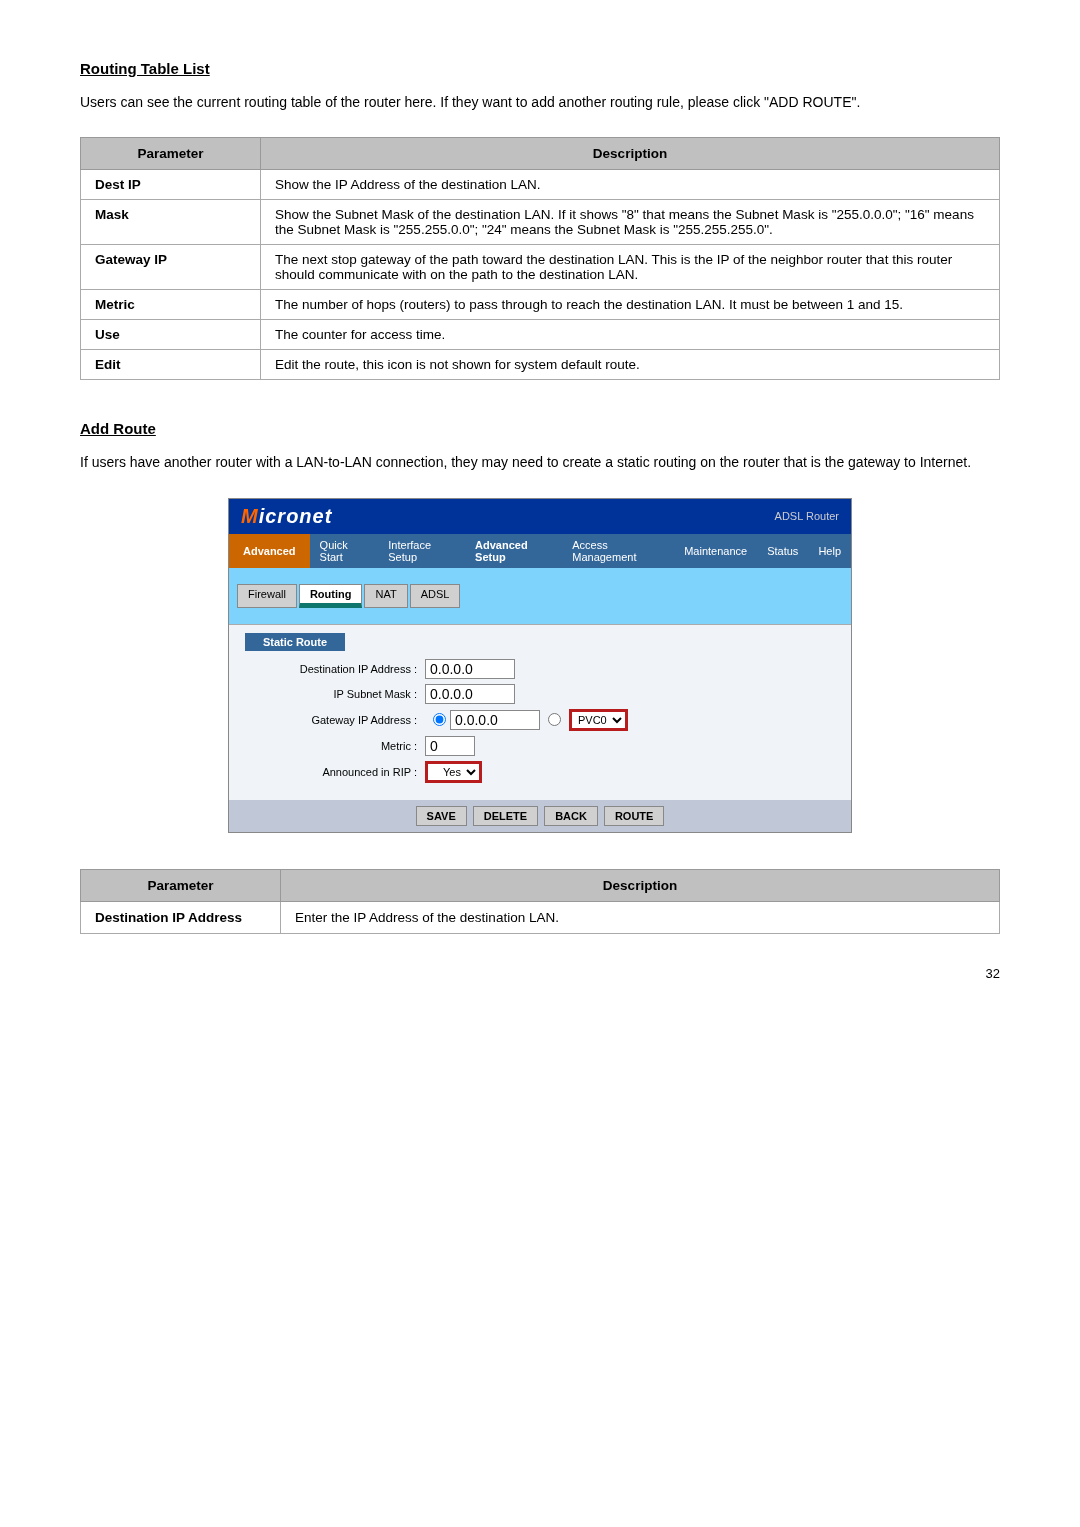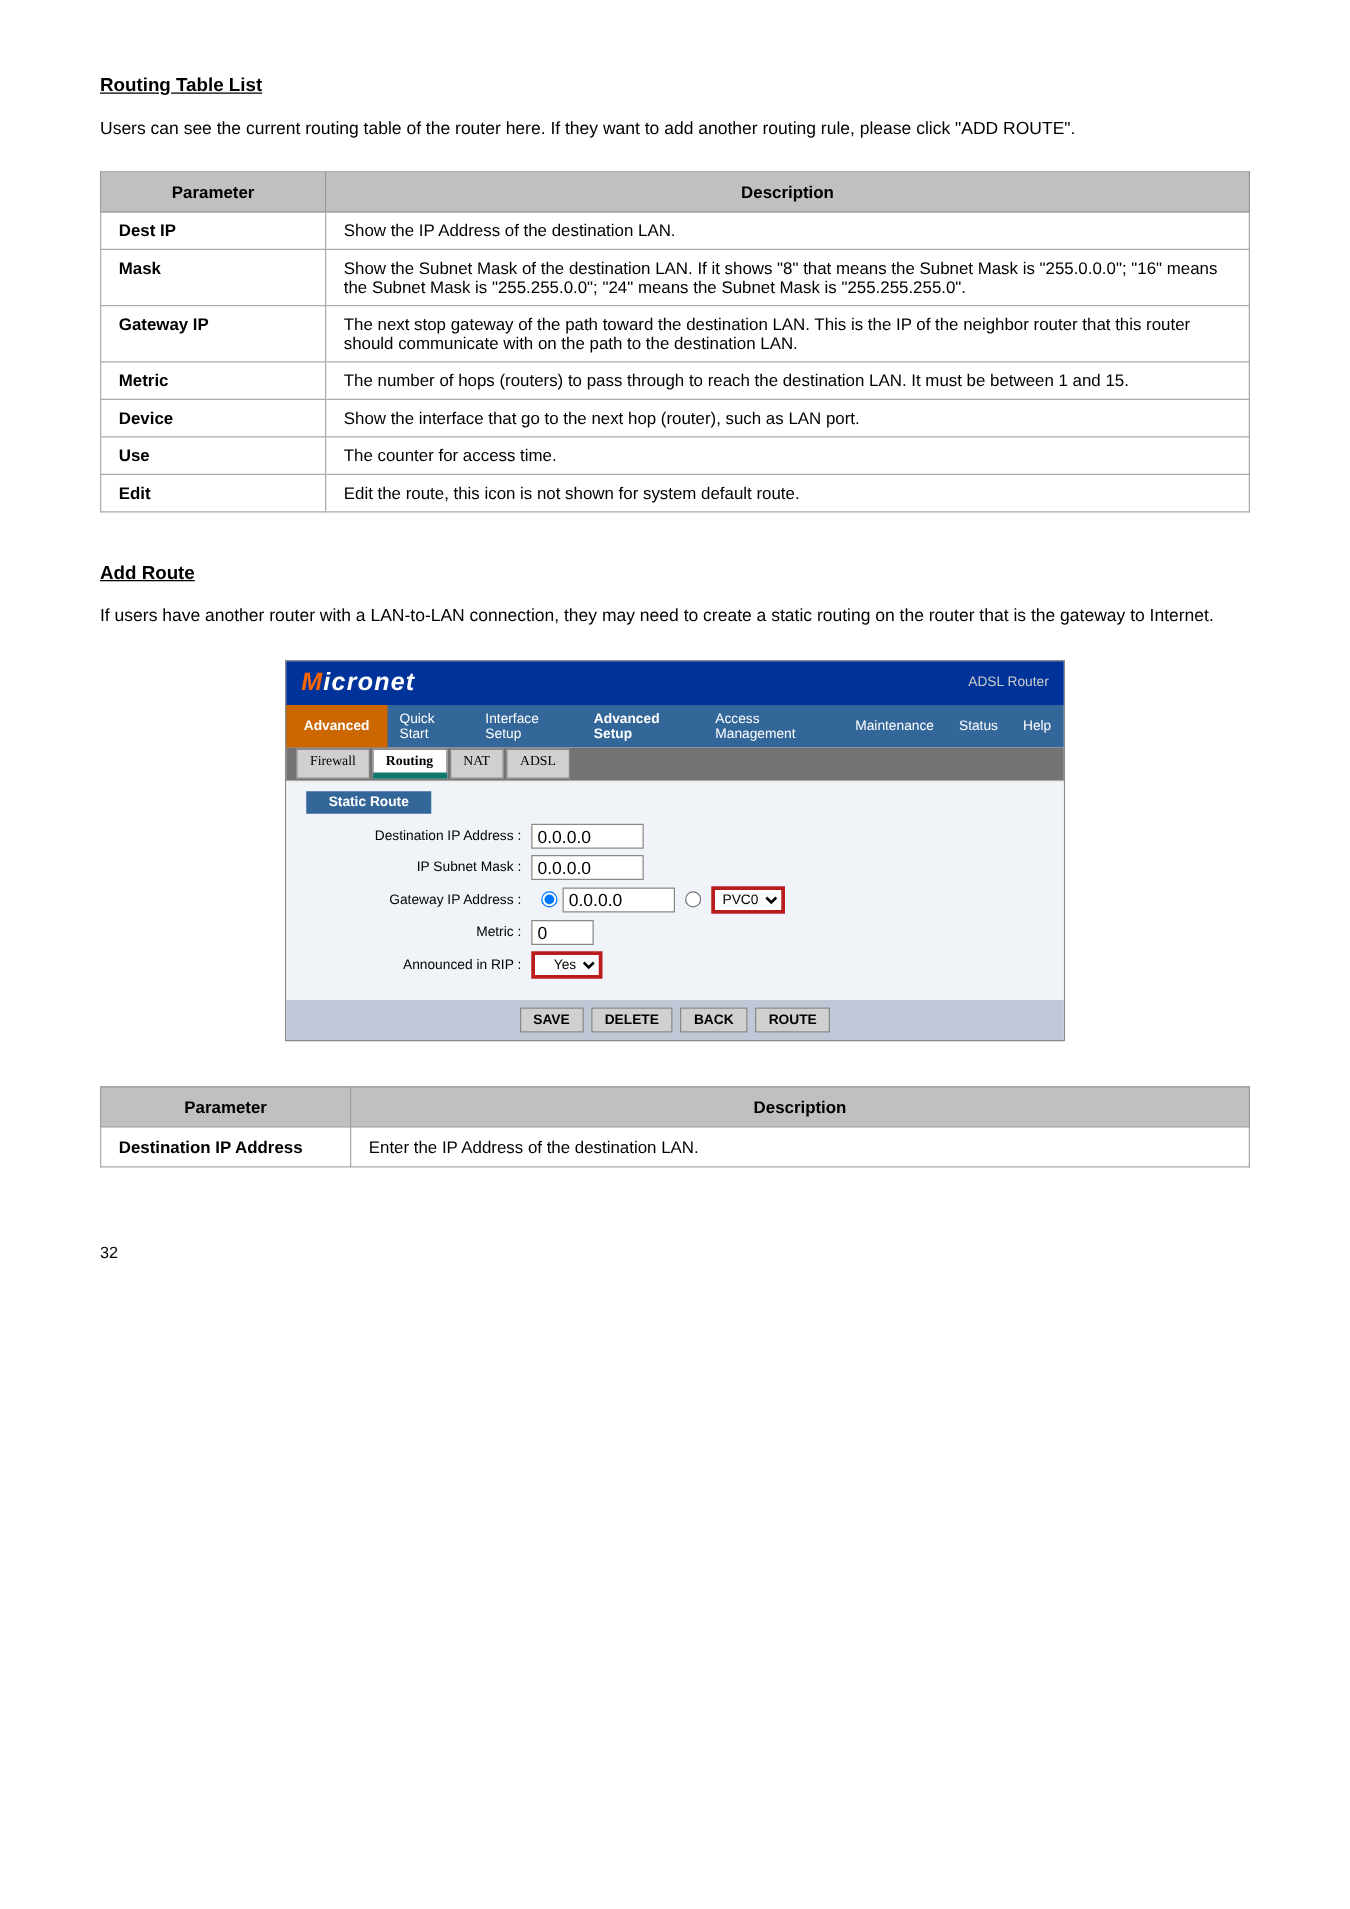--- a/index.html
+++ b/index.html
@@ -98,26 +98,25 @@
       align-items: center;
     }
     .router-nav-item {
       color: #fff;
       padding: 5px 10px;
       font-size: 11px;
       display: flex;
       align-items: center;
     }
     .router-subnav {
-      background: #737373;
-      display: flex;
-      padding: 1px 8px;
+      background: #7dd3fc;
+      display: flex;
+      padding: 16px 8px;
       gap: 2px;
       border-bottom: 1px solid #aaa;
-      font-family: Liberation Serif, serif;
     }
     .router-subnav-item {
       padding: 3px 10px;
       font-size: 11px;
       border: 1px solid #888;
       background: #d0d0d0;
       cursor: pointer;
     }
     .router-subnav-item.active {
       background: #fff;
@@ -200,22 +199,22 @@
       padding: 8px 14px;
       border: 1px solid #aaa;
       vertical-align: top;
     }
     .bottom-table td:first-child {
       font-weight: bold;
       width: 200px;
     }
 
     .page-number {
-      text-align: left;
-      margin-top: 60px;
+      text-align: right;
+      margin-top: 32px;
       font-size: 13px;
     }
 
     .add-route-section {
       margin-bottom: 24px;
     }
   </style>
 </head>
 <body>
 
@@ -239,24 +238,20 @@
           <td>Mask</td>
           <td>Show the Subnet Mask of the destination LAN. If it shows "8" that means the Subnet Mask is "255.0.0.0"; "16" means the Subnet Mask is "255.255.0.0"; "24" means the Subnet Mask is "255.255.255.0".</td>
         </tr>
         <tr>
           <td>Gateway IP</td>
           <td>The next stop gateway of the path toward the destination LAN. This is the IP of the neighbor router that this router should communicate with on the path to the destination LAN.</td>
         </tr>
         <tr>
           <td>Metric</td>
           <td>The number of hops (routers) to pass through to reach the destination LAN. It must be between 1 and 15.</td>
-        </tr>
-        <tr>
-          <td>Device</td>
-          <td>Show the interface that go to the next hop (router), such as LAN port.</td>
         </tr>
         <tr>
           <td>Use</td>
           <td>The counter for access time.</td>
         </tr>
         <tr>
           <td>Edit</td>
           <td>Edit the route, this icon is not shown for system default route.</td>
         </tr>
       </tbody>

